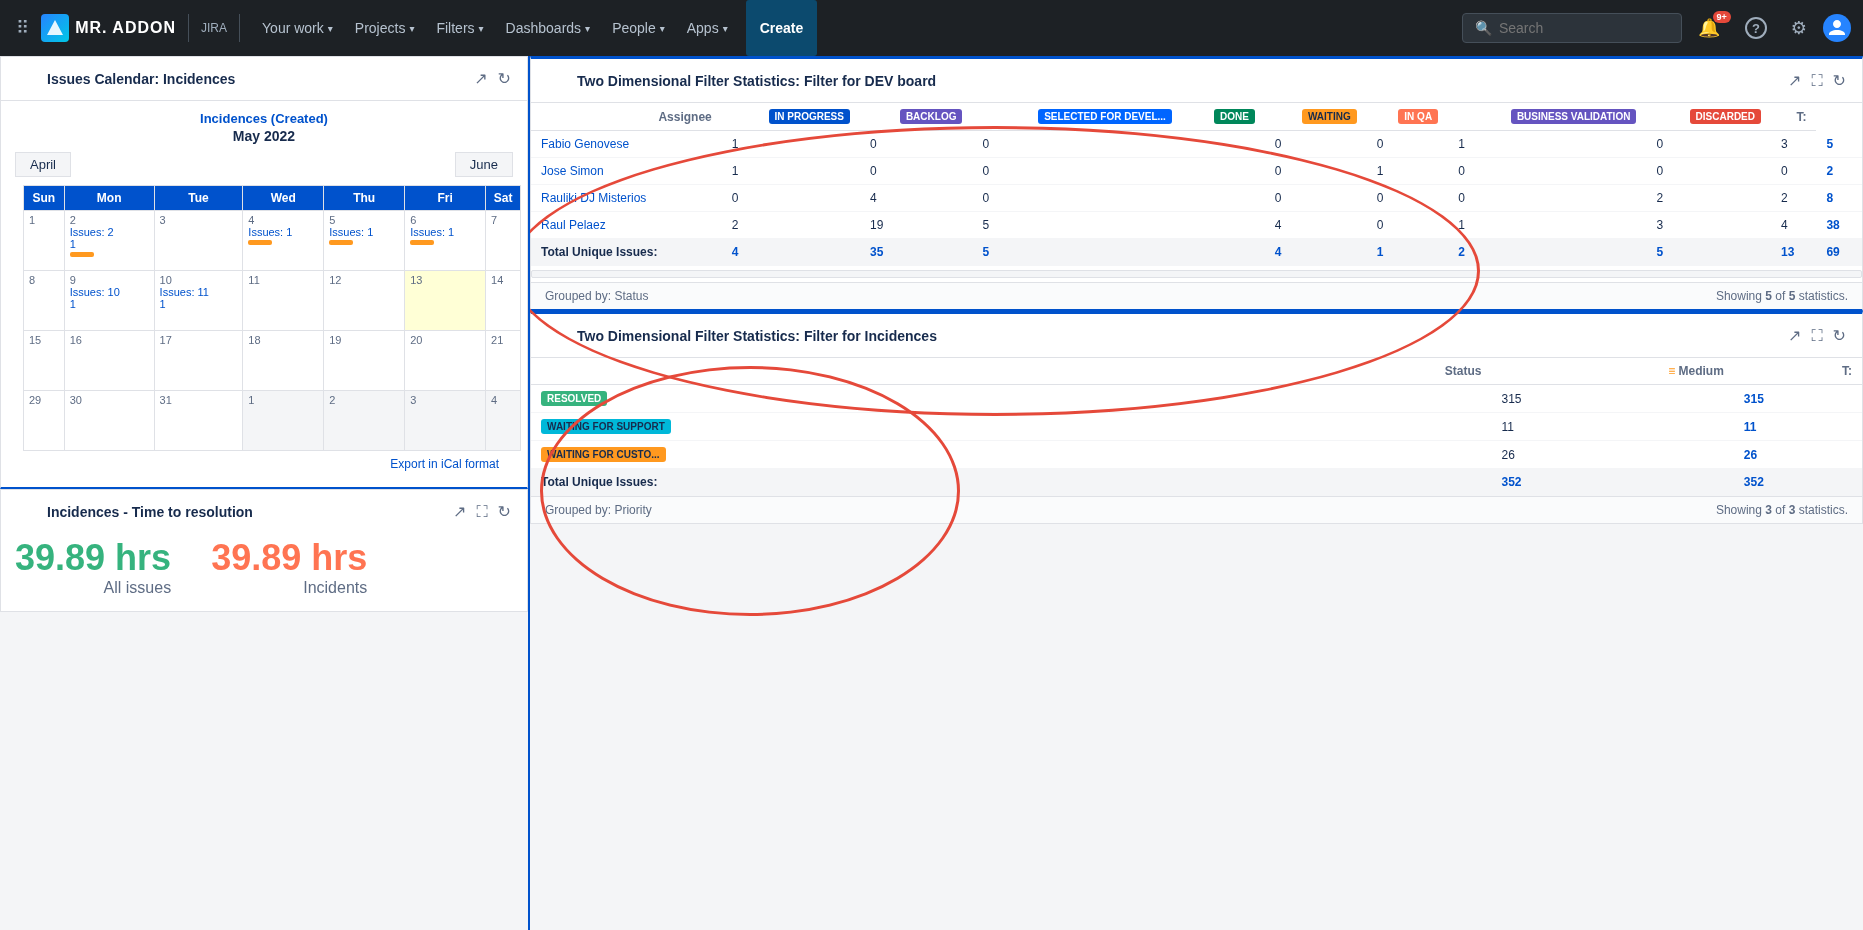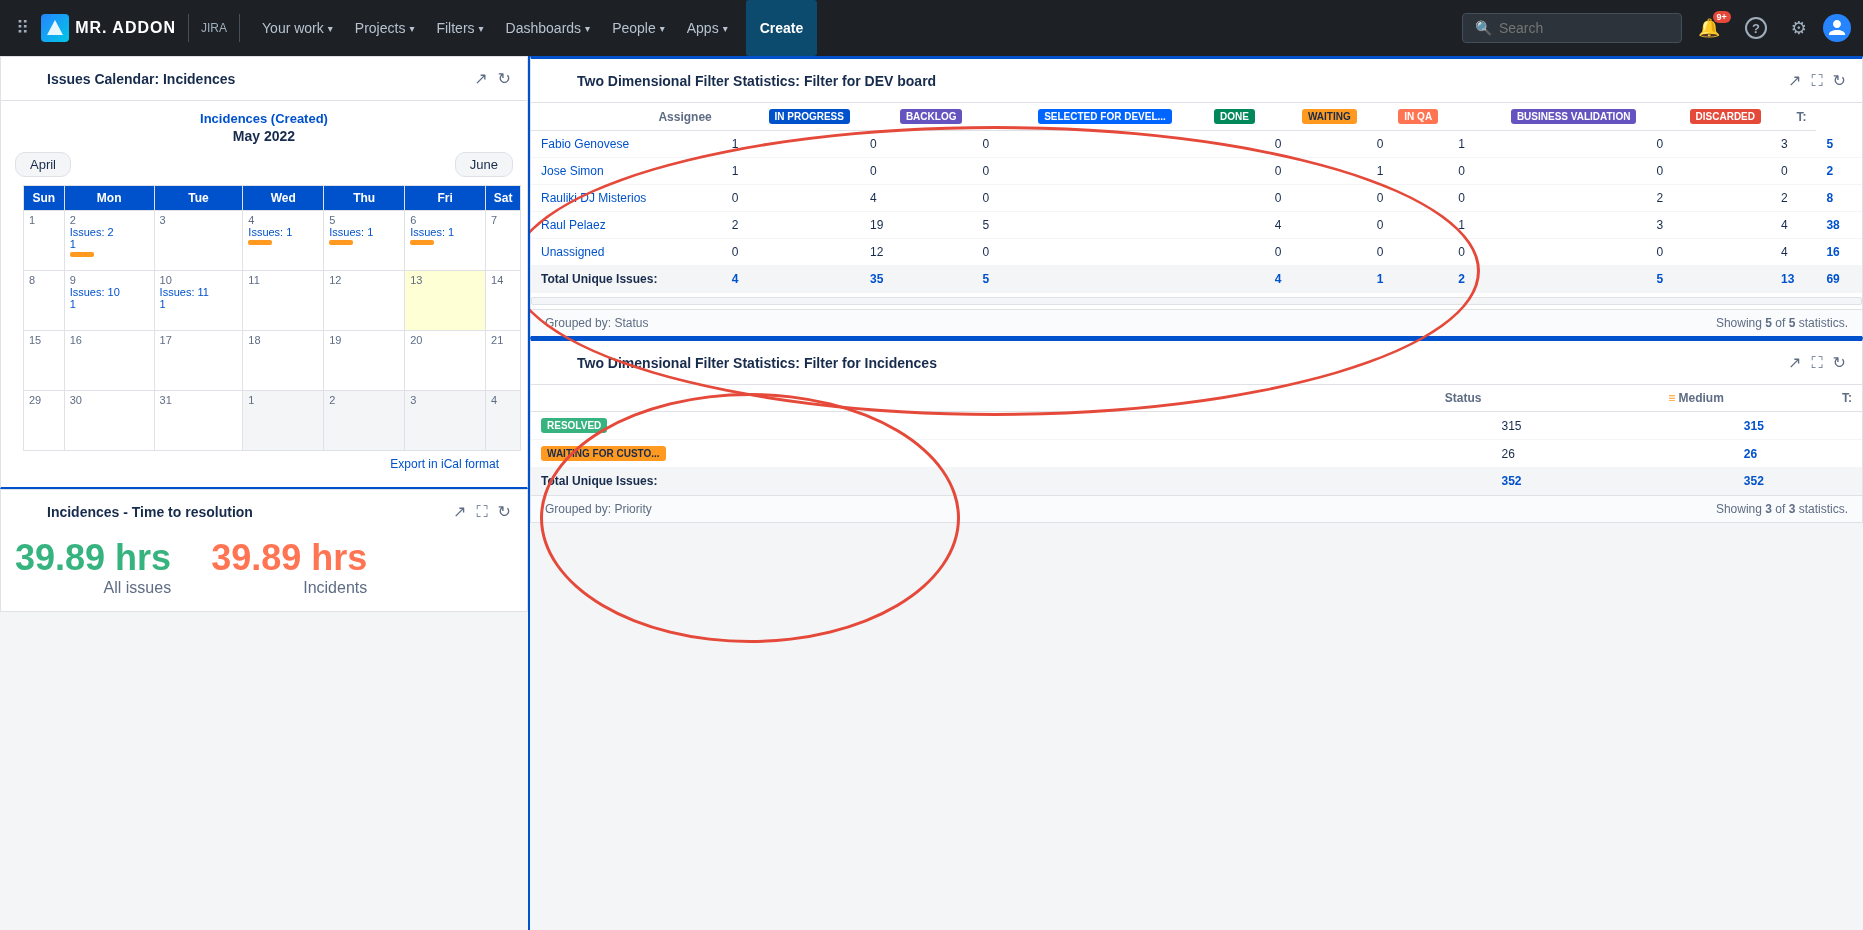--- a/index.html
+++ b/index.html
@@ -66,21 +66,21 @@
     .widget-title { font-size: 14px; font-weight: 600; color: #172b4d; margin-left: 32px; }
     .widget-controls { display: flex; gap: 6px; align-items: center; }
     .widget-btn { background: none; border: none; cursor: pointer; color: #5e6c84; font-size: 16px; padding: 2px; }
 
     
     .calendar-container { padding: 10px 14px; }
     .calendar-subtitle { text-align: center; color: #0052cc; font-size: 13px; font-weight: 600; margin-bottom: 2px; }
     .calendar-month { text-align: center; font-size: 14px; font-weight: 700; color: #172b4d; margin-bottom: 8px; }
     .calendar-nav { display: flex; justify-content: space-between; margin-bottom: 8px; }
     .cal-nav-btn {
-      background: #f4f5f7; border: 1px solid #dfe1e6; border-radius: 10px;
+      background: #f4f5f7; border: 1px solid #dfe1e6; border-radius: 0;
       padding: 4px 14px; cursor: pointer; font-size: 13px; color: #172b4d;
     }
     .calendar-grid { width: 100%; border-collapse: collapse; margin-left: 8px; }
     .calendar-grid th {
       background: #0052cc; color: white; text-align: center; font-size: 12px;
       font-weight: 600; padding: 5px 2px; border: 1px solid #dfe1e6;
     }
     .calendar-grid td {
       border: 1px solid #dfe1e6; vertical-align: top; padding: 3px 5px;
       font-size: 12px; color: #172b4d; min-height: 60px; height: 60px;
@@ -473,33 +473,20 @@
                     <td>5</td>
                     <td></td>
                     <td>4</td>
                     <td>0</td>
                     <td>1</td>
                     <td>3</td>
                     <td>4</td>
                     <td class="blue-link" style="font-weight: 700;">38</td>
                   </tr>
                   <tr>
-                    <td class="assignee">Unassigned</td>
-                    <td>0</td>
-                    <td>12</td>
-                    <td>0</td>
-                    <td></td>
-                    <td>0</td>
-                    <td>0</td>
-                    <td>0</td>
-                    <td>0</td>
-                    <td>4</td>
-                    <td class="blue-link" style="font-weight: 700;">16</td>
-                  </tr>
-                  <tr>
                     <td style="font-weight: 700;">Total Unique Issues:</td>
                     <td style="font-weight: 700; color: rgb(0, 82, 204);">4</td>
                     <td style="font-weight: 700; color: rgb(0, 82, 204);">35</td>
                     <td style="font-weight: 700; color: rgb(0, 82, 204);">5</td>
                     <td style="font-weight: 700; color: rgb(0, 82, 204);"></td>
                     <td style="font-weight: 700; color: rgb(0, 82, 204);">4</td>
                     <td style="font-weight: 700; color: rgb(0, 82, 204);">1</td>
                     <td style="font-weight: 700; color: rgb(0, 82, 204);">2</td>
                     <td style="font-weight: 700; color: rgb(0, 82, 204);">5</td>
                     <td style="font-weight: 700; color: rgb(0, 82, 204);">13</td>
@@ -539,20 +526,25 @@
                 <th>T:</th>
               </tr>
             </thead>
             <tbody>
               <tr>
                 <td><span class="status-badge badge-resolved">RESOLVED</span></td>
                 <td>315</td>
                 <td class="blue-link">315</td>
               </tr>
               <tr>
+                <td><span class="status-badge badge-waiting-support">WAITING FOR SUPPORT</span></td>
+                <td>11</td>
+                <td class="blue-link">11</td>
+              </tr>
+              <tr>
                 <td><span class="status-badge badge-waiting-custo">WAITING FOR CUSTO...</span></td>
                 <td>26</td>
                 <td class="blue-link">26</td>
               </tr>
               <tr>
                 <td style="font-weight:700;">Total Unique Issues:</td>
                 <td style="font-weight:700;color:#0052cc;">352</td>
                 <td style="font-weight:700;color:#0052cc;">352</td>
               </tr>
             </tbody>

